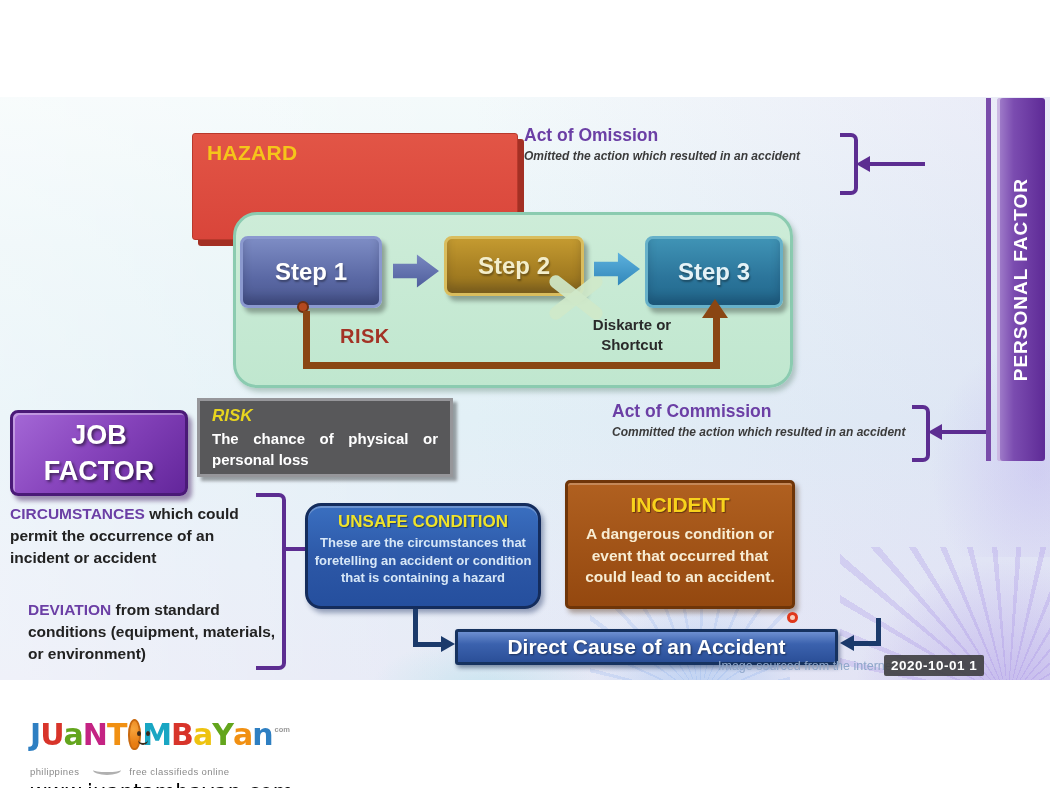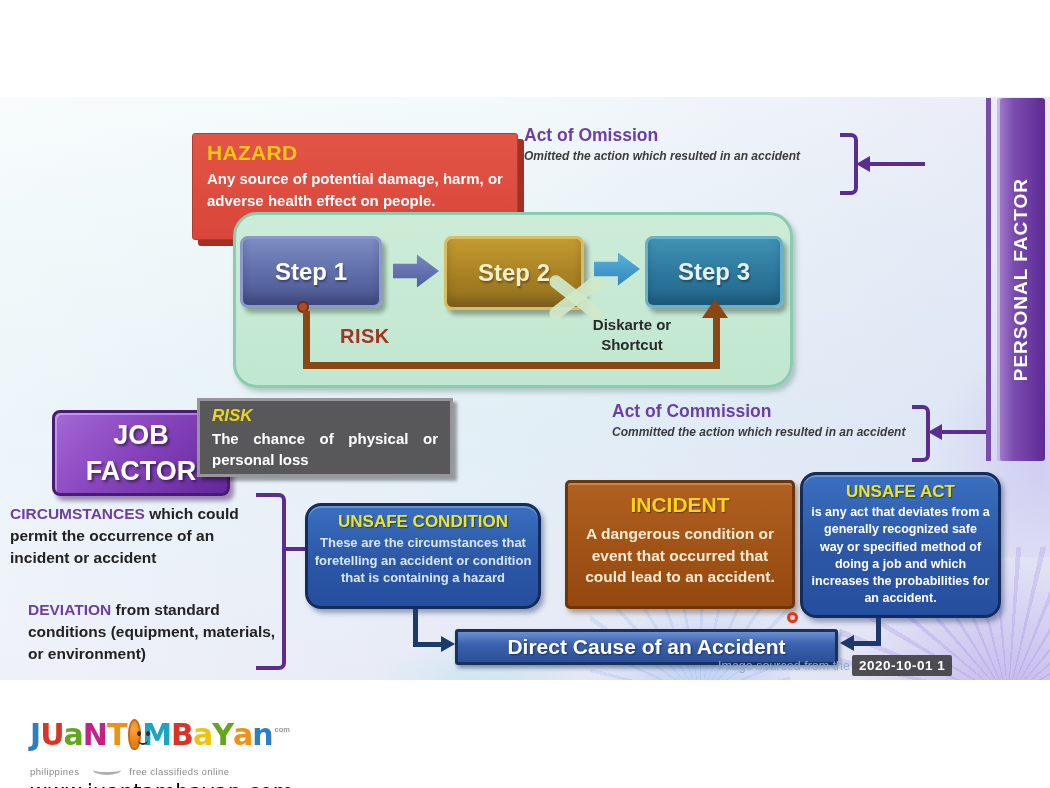--- a/index.html
+++ b/index.html
@@ -77,21 +77,21 @@
     border:3px solid #8bcbb0;box-shadow:3px 4px 5px rgba(80,120,100,.35);box-sizing:border-box;
   }
   .step{
     border-radius:8px;display:flex;align-items:center;justify-content:center;
     font-size:24px;font-weight:bold;box-sizing:border-box;
     text-shadow:1px 2px 2px rgba(0,0,0,.35);
     box-shadow:4px 5px 4px rgba(0,0,0,.3), inset 0 -8px 10px rgba(0,0,30,.18);
   }
   .step1{left:240px;top:139px;width:142px;height:72px;border:3px solid #8b99cf;
     background:linear-gradient(180deg,#7d8cc4 0%,#5a68a4 60%,#49568e 100%);color:#ffffff;}
-  .step2{left:444px;top:139px;width:140px;height:74px;border:3px solid #d9bd5e;
+  .step2{left:444px;top:139px;width:140px;height:60px;border:3px solid #d9bd5e;
     background:linear-gradient(180deg,#c49a30 0%,#a57e22 60%,#93701d 100%);color:#f3eecb;}
   .step3{left:645px;top:139px;width:138px;height:72px;border:3px solid #67b1c9;
     background:linear-gradient(180deg,#3f93b5 0%,#2b749a 60%,#21688c 100%);color:#e4f2f7;}
   .block-arrow{clip-path:polygon(0% 30%,52% 30%,52% 4%,100% 50%,52% 96%,52% 70%,0% 70%);}
   .arrow1{left:393px;top:156px;width:46px;height:36px;background:linear-gradient(180deg,#7b8ac2,#4d5c9b);}
   .arrow2{left:594px;top:154px;width:46px;height:36px;background:linear-gradient(180deg,#5fb3df,#2f85b8);}
   .xbar{left:544px;top:194px;width:64px;height:13px;background:#cfe8c9;border-radius:7px;opacity:.92;}
   .risk-label{left:340px;top:228px;color:#a33325;font-size:20px;font-weight:bold;letter-spacing:.5px;}
   .shortcut{left:573px;top:218px;width:118px;text-align:center;color:#2a2a2a;font-size:15px;font-weight:bold;line-height:1.3;}
   
@@ -104,21 +104,20 @@
 
   
   .job-factor{
     left:10px;top:313px;width:178px;height:86px;border-radius:8px;
     background:linear-gradient(135deg,#a468d6 0%,#8845bd 45%,#63269b 100%);
     border:3px solid #4a1a77;box-sizing:border-box;
     box-shadow:4px 5px 4px rgba(60,20,90,.45), inset 2px 2px 0 rgba(255,255,255,.35);
     display:flex;flex-direction:column;align-items:center;justify-content:center;
     color:#fff;font-size:27px;font-weight:bold;line-height:1.35;
     text-shadow:2px 2px 3px rgba(0,0,0,.5);
-    margin-left:42px;
   }
   .risk-def{
     left:197px;top:301px;width:256px;height:79px;box-sizing:border-box;
     background:#58585a;border:3px solid #96969a;box-shadow:4px 4px 3px rgba(0,0,0,.35);
     padding:5px 12px;
   }
   .risk-def-title{color:#e8d51f;font-size:17px;font-weight:bold;font-style:italic;}
   .risk-def-body{color:#ffffff;font-size:15px;font-weight:bold;line-height:1.4;text-align:justify;margin-top:2px;}
 
   
@@ -167,21 +166,21 @@
     background:linear-gradient(180deg,#6d8fd0 0%,#3b62ae 40%,#2b4f98 100%);
     border:3px solid #16325f;box-shadow:2px 3px 4px rgba(10,30,70,.45);
     display:flex;align-items:center;justify-content:center;
     color:#fff;font-size:21px;font-weight:bold;text-shadow:1px 1px 2px rgba(0,0,0,.45);
   }
   .red-dot{left:787px;top:515px;width:11px;height:11px;border-radius:50%;background:#f8d0c0;border:3px solid #e0381c;box-sizing:border-box;}
 
   
   .caption{left:718px;top:562px;width:300px;color:#8ea6c9;font-size:12.5px;white-space:nowrap;z-index:1;}
   .timestamp{
-    left:852px;top:558px;z-index:2;background:rgba(62,62,64,.9);color:#fff;
+    left:884px;top:558px;z-index:2;background:rgba(62,62,64,.9);color:#fff;
     font-size:13.5px;font-weight:bold;padding:3px 7px;border-radius:2px;white-space:nowrap;letter-spacing:.5px;
   }
 
   
   .footer{left:30px;top:716px;width:260px;}
   .logo-row{display:flex;align-items:flex-end;height:34px;}
   .logo-letter{font-family:"DejaVu Sans", sans-serif;font-size:30px;font-weight:bold;line-height:1;letter-spacing:-1px;display:inline-block;}
   .mascot{position:relative;width:29px;height:31px;border-radius:50% 50% 46% 46%;margin:0 1px 0 2px;
     background:radial-gradient(circle at 35% 30%,#f6a43c,#e87d12 75%);border:2px solid #c96a10;box-sizing:border-box;}
   .mascot::before{content:"";position:absolute;left:7px;top:10px;width:4px;height:5px;background:#3a2a1a;border-radius:50%;box-shadow:9px 0 0 #3a2a1a;}
@@ -196,21 +195,20 @@
 
 <div class="abs slide">
   <div class="abs slide-tint"></div>
   <div class="abs fw fw-c"></div>
   <div class="abs fw fw-a"></div>
   <div class="abs fw fw-b"></div>
   <div class="abs fw fw-d"></div>
 
   <div class="abs hazard">
     <div class="hazard-title">HAZARD</div>
-    <div class="hazard-body">Any source of potential damage, harm, or adverse health effect on people.</div>
   </div>
 
   <div class="abs omission">
     <div class="p-head">Act of Omission</div>
     <div class="p-def">Omitted the action which resulted in an accident</div>
   </div>
   <div class="abs bracket b-omission"></div>
   <div class="abs tri-left-p ah-omission"></div>
   <div class="abs p-line ln-omission"></div>
 
@@ -272,24 +270,20 @@
   </div>
   <div class="abs navy uc-v"></div>
   <div class="abs navy uc-h"></div>
   <div class="abs uc-ah"></div>
 
   <div class="abs incident">
     <div class="incident-title">INCIDENT</div>
     <div class="incident-body">A dangerous condition or event that occurred that could lead to an accident.</div>
   </div>
 
-  <div class="abs blue-box unsafe-act">
-    <div class="box-title-y ua-title">UNSAFE ACT</div>
-    <div class="ua-body">is any act that deviates from a generally recognized safe way or specified method of doing a job and which increases the probabilities for an accident.</div>
-  </div>
   <div class="abs navy ua-v"></div>
   <div class="abs navy ua-h"></div>
   <div class="abs ua-ah"></div>
 
   <div class="abs direct-cause">Direct Cause of an Accident</div>
   <div class="abs red-dot"></div>
 
   <div class="abs caption">Image sourced from the internet, credit du</div>
   <div class="abs timestamp">2020-10-01 1</div>
 </div>

